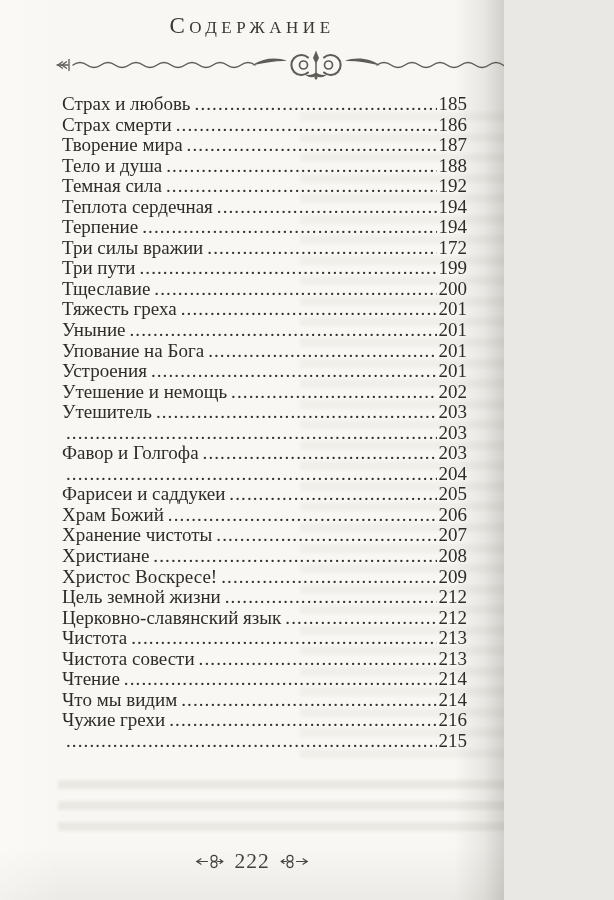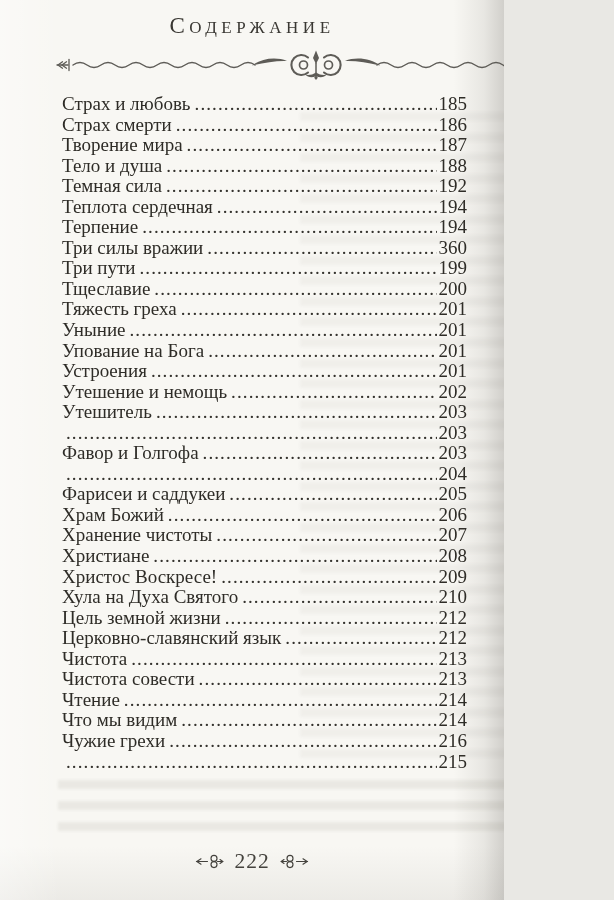--- a/index.html
+++ b/index.html
@@ -156,21 +156,21 @@
 
     <div class="row">
       <span class="lbl">Терпение</span>
       <span class="leader"></span>
       <span class="pg">194</span>
     </div>
 
     <div class="row">
       <span class="lbl">Три силы вражии</span>
       <span class="leader"></span>
-      <span class="pg">360</span>
+      <span class="pg">172</span>
     </div>
 
     <div class="row">
       <span class="lbl">Три пути</span>
       <span class="leader"></span>
       <span class="pg">199</span>
     </div>
 
     <div class="row">
       <span class="lbl">Тщеславие</span>
@@ -253,25 +253,20 @@
       <span class="leader"></span>
       <span class="pg">208</span>
     </div>
 
     <div class="row">
       <span class="lbl">Христос Воскресе!</span>
       <span class="leader"></span>
       <span class="pg">209</span>
     </div>
 
-    <div class="row">
-      <span class="lbl">Хула на Духа Святого</span>
-      <span class="leader"></span>
-      <span class="pg">210</span>
-    </div>
 
     <div class="row">
       <span class="lbl">Цель земной жизни</span>
       <span class="leader"></span>
       <span class="pg">212</span>
     </div>
 
     <div class="row">
       <span class="lbl">Церковно-славянский язык</span>
       <span class="leader"></span>

